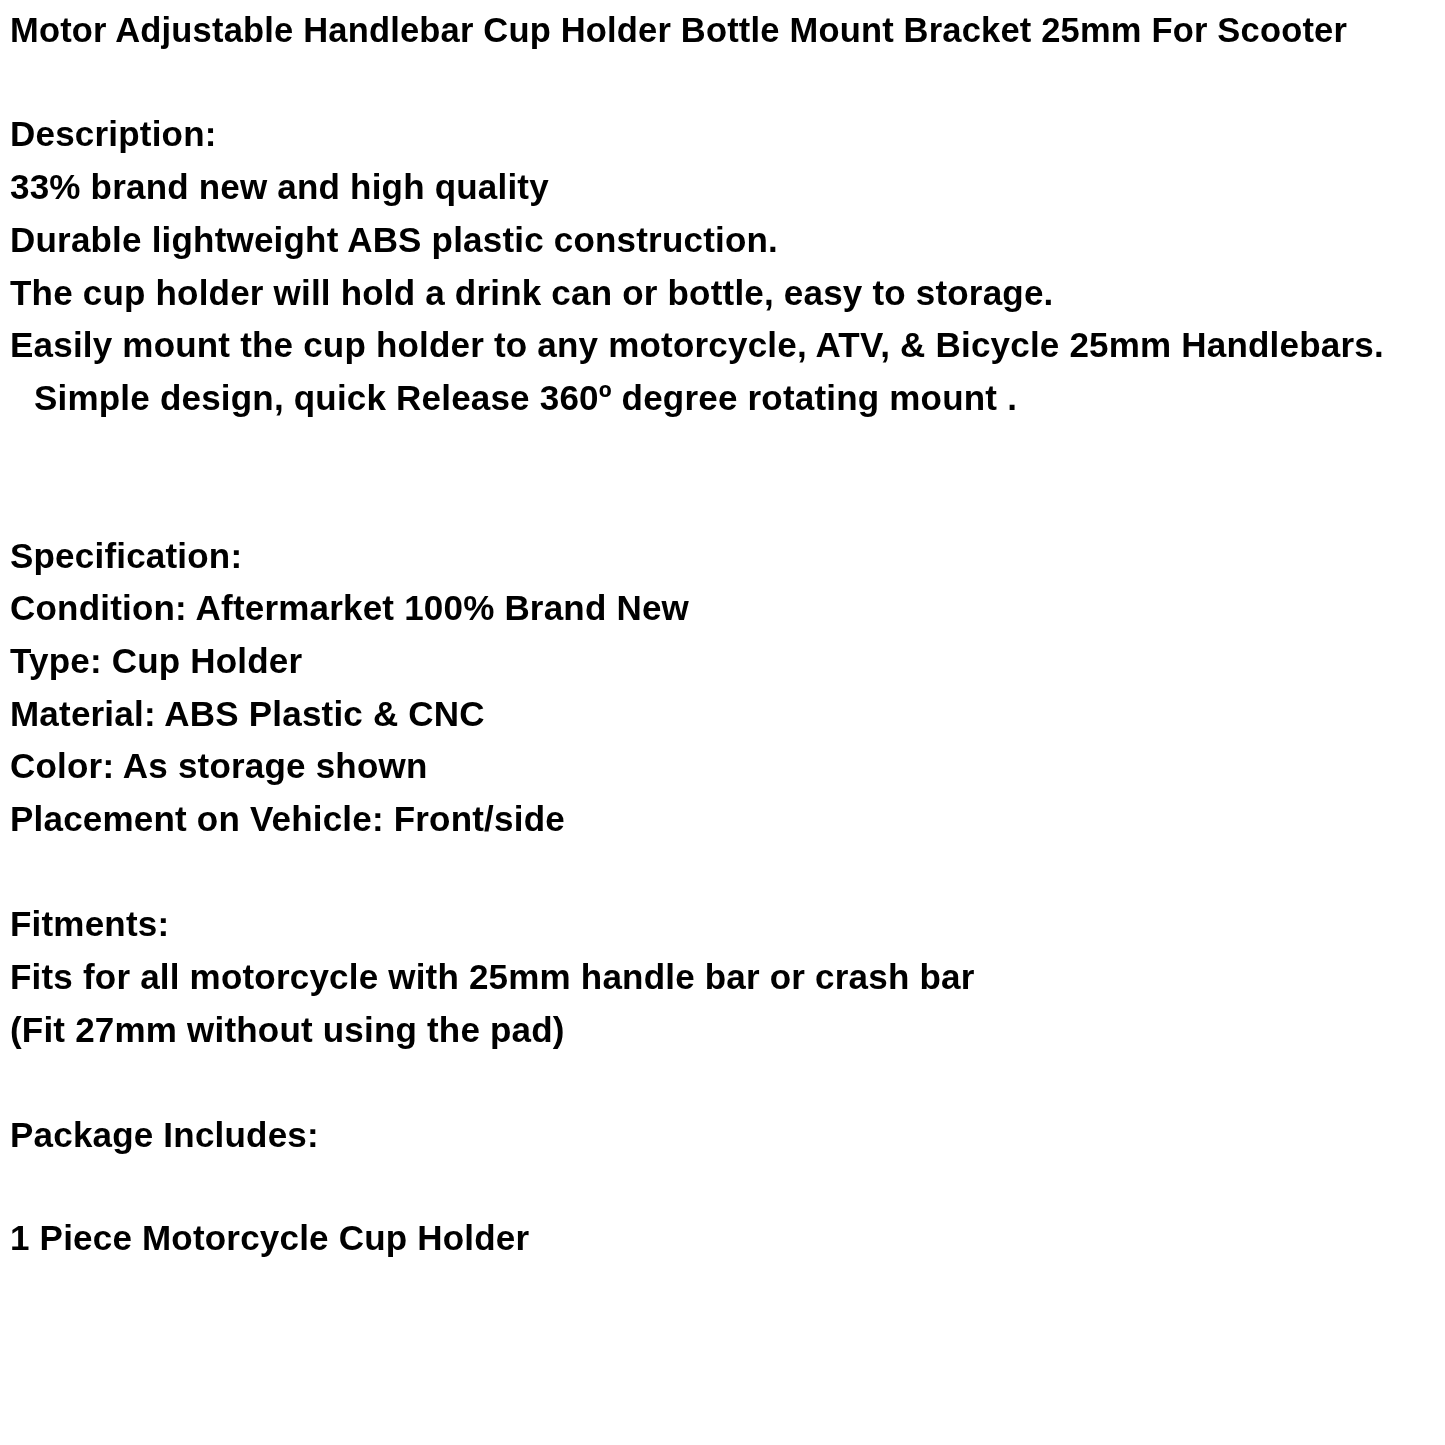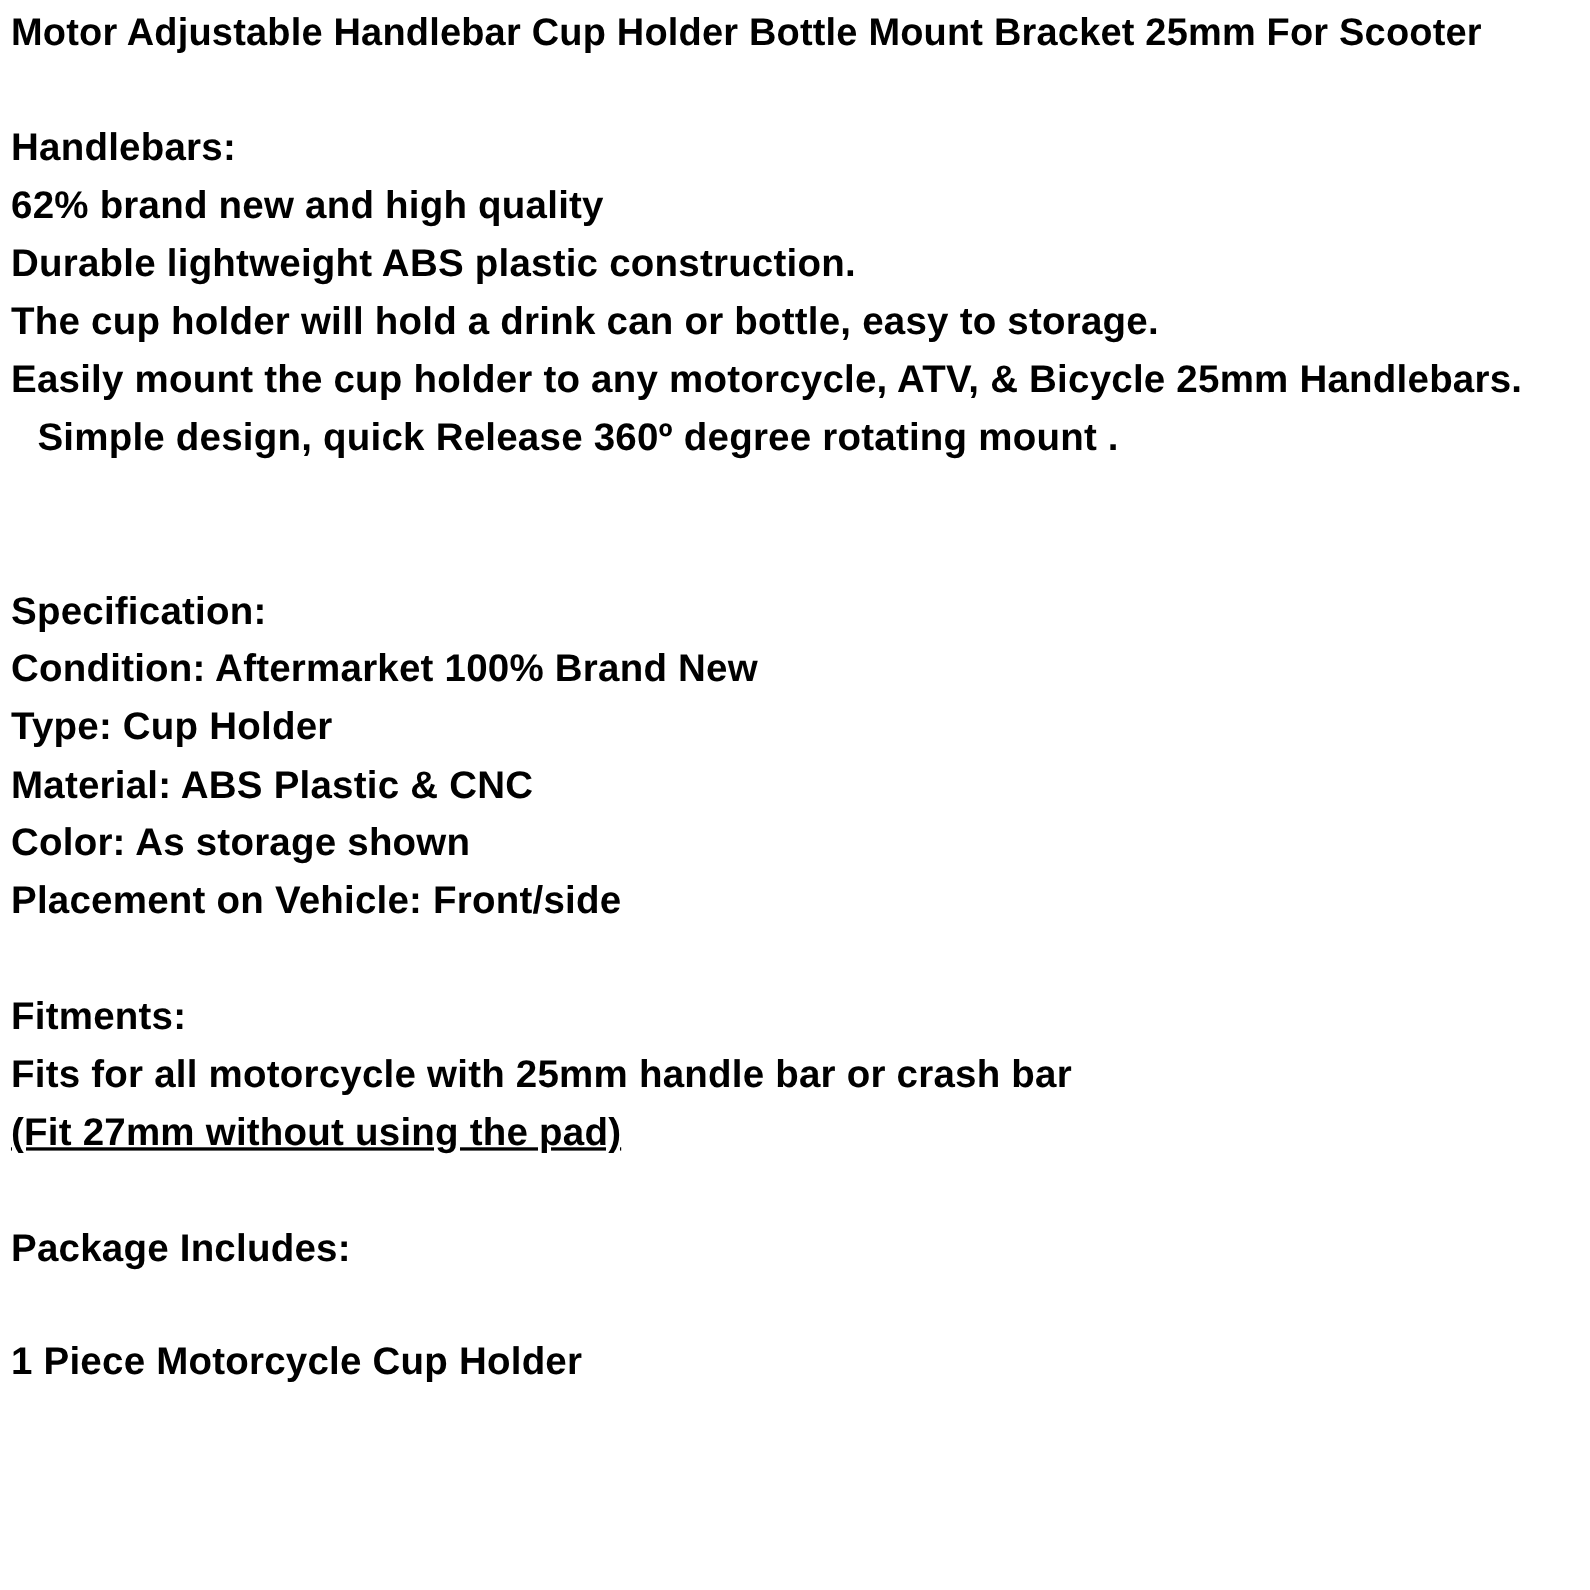--- a/index.html
+++ b/index.html
@@ -36,41 +36,41 @@
   }
 </style>
 </head>
 <body>
 
 <div class="doc">
 
   <div class="line title" style="top:4px;">Motor Adjustable Handlebar Cup Holder Bottle Mount Bracket 25mm For Scooter</div>
 
   <div>
-    <div class="line" style="top:108px;">Handlebars:</div>
-    <div class="line" style="top:161px;">62% brand new and high quality</div>
+    <div class="line" style="top:108px;">Description:</div>
+    <div class="line" style="top:161px;">33% brand new and high quality</div>
     <div class="line" style="top:214px;">Durable lightweight ABS plastic construction.</div>
     <div class="line" style="top:267px;">The cup holder will hold a drink can or bottle, easy to storage.</div>
     <div class="line" style="top:319px;text-align:right;">Easily mount the cup holder to any motorcycle, ATV, &amp; Bicycle 25mm Handlebars.</div>
     <div class="line" style="top:372px;margin-left:24px;">Simple design, quick Release 360º degree rotating mount .</div>
   </div>
 
   <div>
     <div class="line" style="top:530px;">Specification:</div>
     <div class="line" style="top:582px;">Condition: Aftermarket 100% Brand New</div>
     <div class="line" style="top:635px;">Type: Cup Holder</div>
     <div class="line" style="top:688px;text-align:center;">Material: ABS Plastic &amp; CNC</div>
     <div class="line" style="top:740px;">Color: As storage shown</div>
     <div class="line" style="top:793px;">Placement on Vehicle: Front/side</div>
   </div>
 
   <div>
     <div class="line" style="top:898px;">Fitments:</div>
     <div class="line" style="top:951px;">Fits for all motorcycle with 25mm handle bar or crash bar</div>
-    <div class="line" style="top:1004px;text-decoration:underline;">(Fit 27mm without using the pad)</div>
+    <div class="line" style="top:1004px;">(Fit 27mm without using the pad)</div>
   </div>
 
   <div>
     <div class="line" style="top:1109px;">Package Includes:</div>
     <div class="line" style="top:1212px;">1 Piece Motorcycle Cup Holder</div>
   </div>
 
 </div>
 
 </body></html>

